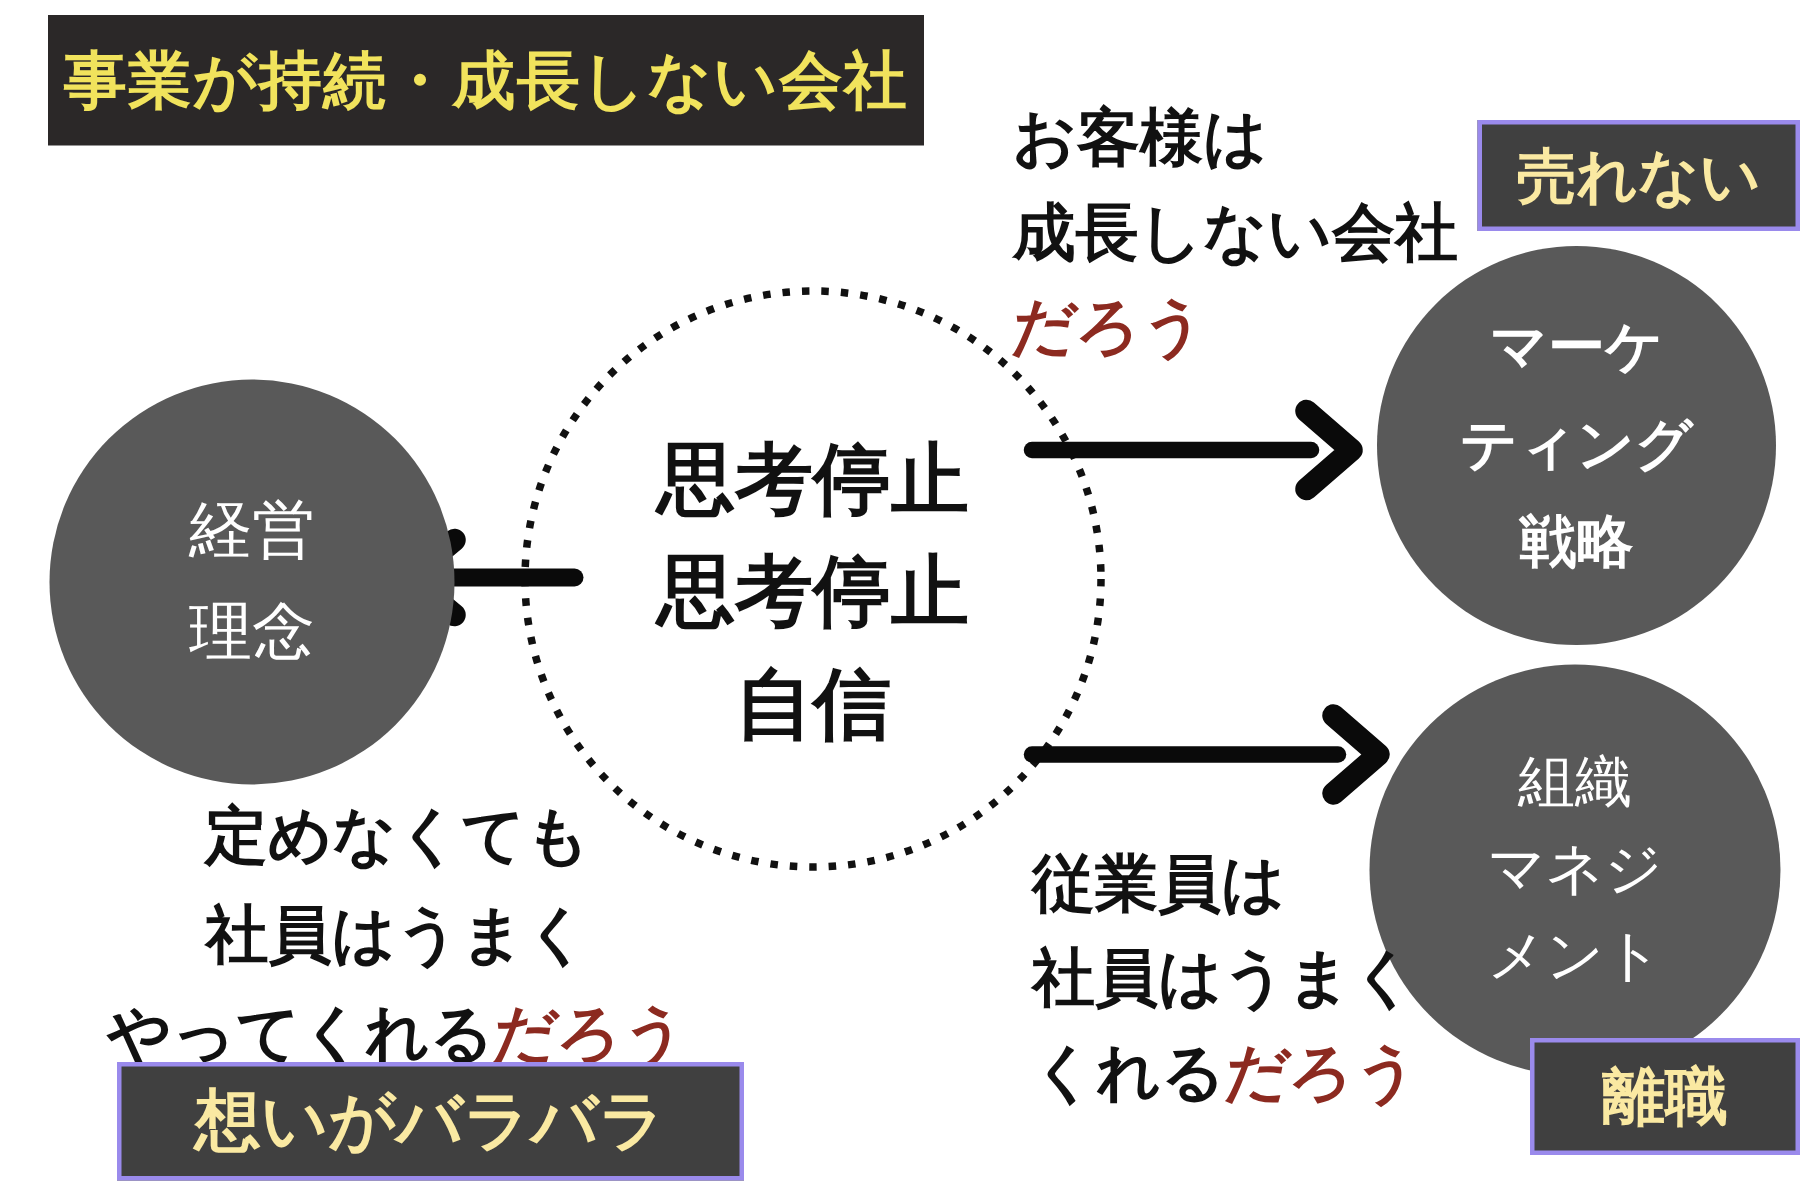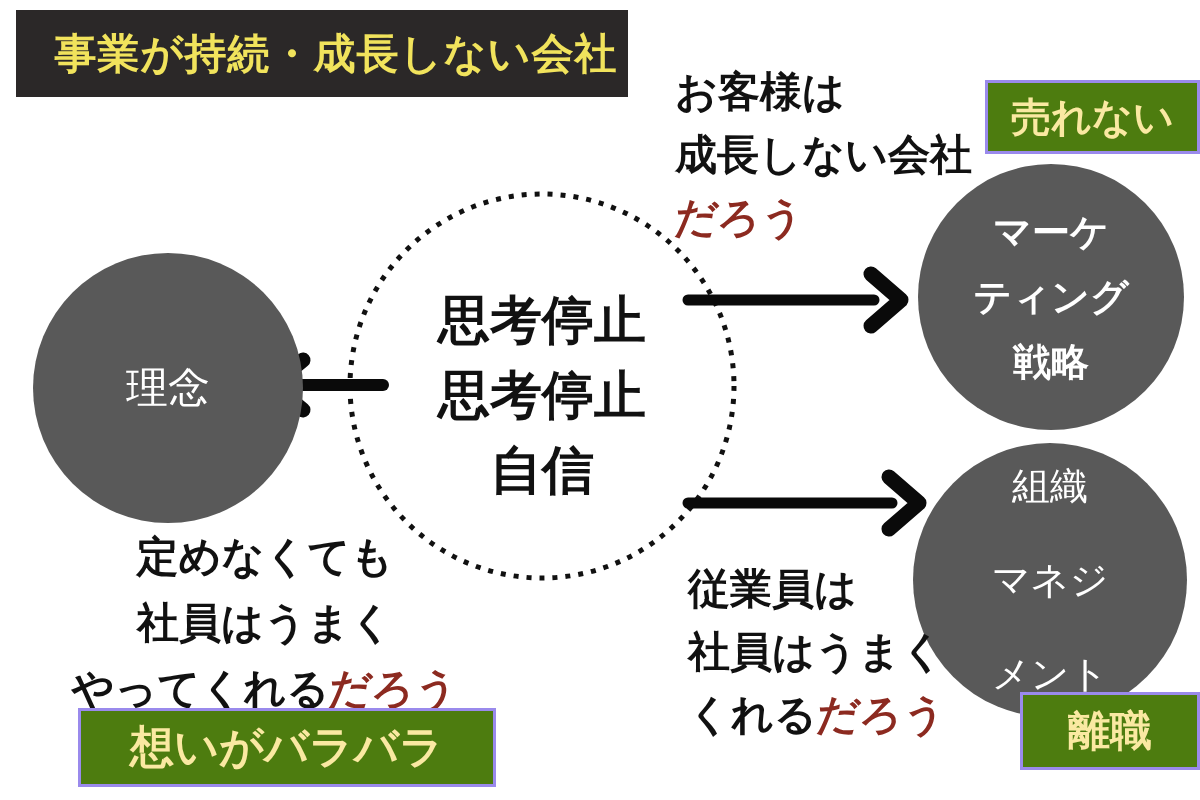--- a/index.html
+++ b/index.html
@@ -3,53 +3,53 @@
 <meta charset="utf-8">
 <style>
   html,body{margin:0;padding:0;background:#ffffff;}
   .canvas{
     position:relative;width:1200px;height:800px;background:#ffffff;
     overflow:hidden;font-family:"Liberation Sans","DejaVu Sans",sans-serif;
   }
   .svg-layer{position:absolute;left:0;top:0;width:1200px;height:800px;}
 
   .title-banner{
-    position:absolute;left:16px;top:10px;width:584px;height:87px;
-    background:#2b2828;display:flex;align-items:center;justify-content:center;padding-left:28px;
+    position:absolute;left:32px;top:10px;width:584px;height:87px;
+    background:#2b2828;display:flex;align-items:center;justify-content:center;
   }
   .title-banner span{
     color:#f1e35c;font-size:42px;font-weight:bold;white-space:nowrap;letter-spacing:1px;
   }
 
   .node{
     position:absolute;border-radius:50%;background:#595959;color:#ffffff;
     display:flex;flex-direction:column;align-items:center;justify-content:center;
     text-align:center;
   }
   .node .nline{white-space:nowrap;}
   .node-management{left:33px;top:253px;width:270px;height:270px;
     font-family:"Liberation Serif","DejaVu Serif",serif;font-size:42px;line-height:68px;}
   .node-marketing{left:918px;top:164px;width:266px;height:266px;
     font-weight:bold;font-size:38px;line-height:65px;}
   .node-organization{left:913px;top:443px;width:274px;height:274px;
-    font-family:"Liberation Serif","DejaVu Serif",serif;font-size:38px;line-height:58px;gap:36px;}
+    font-family:"Liberation Serif","DejaVu Serif",serif;font-size:38px;line-height:58px;}
 
   .center-text{
     position:absolute;left:352px;top:283px;width:380px;text-align:center;
     font-size:52px;font-weight:bold;color:#111111;line-height:75px;white-space:nowrap;
   }
 
   .assume{position:absolute;font-weight:bold;color:#111111;font-size:42px;line-height:63px;white-space:nowrap;}
   .assume-customer{left:675px;top:60px;}
   .assume-employee{left:688px;top:557px;}
   .assume-staff{left:65px;top:524px;width:400px;text-align:center;line-height:66px;}
   .red{color:#8c2a20;display:inline-block;transform:skewX(-8deg);}
 
   .badge{
-    position:absolute;background:#4d7c0f;border:3px solid #9a8aec;box-sizing:border-box;
+    position:absolute;background:#404040;border:3px solid #9a8aec;box-sizing:border-box;
     color:#fae9a2;font-weight:bold;display:flex;align-items:center;justify-content:center;
     white-space:nowrap;
   }
   .badge-not-selling{left:985px;top:80px;width:215px;height:74px;font-size:40px;}
   .badge-turnover{left:1020px;top:692px;width:180px;height:78px;font-size:42px;}
   .badge-scattered{left:78px;top:708px;width:418px;height:79px;font-size:44px;}
 </style>
 </head>
 <body>
 
@@ -75,20 +75,21 @@
     <span>事業が持続・成長しない会社</span>
   </div>
 
   <div class="center-text">
     <div class="nline">思考停止</div>
     <div class="nline">思考停止</div>
     <div class="nline">自信</div>
   </div>
 
   <div class="node node-management">
+    <div class="nline">経営</div>
     <div class="nline">理念</div>
   </div>
 
   <div class="node node-marketing">
     <div class="nline">マーケ</div>
     <div class="nline">ティング</div>
     <div class="nline">戦略</div>
   </div>
 
   <div class="node node-organization">

